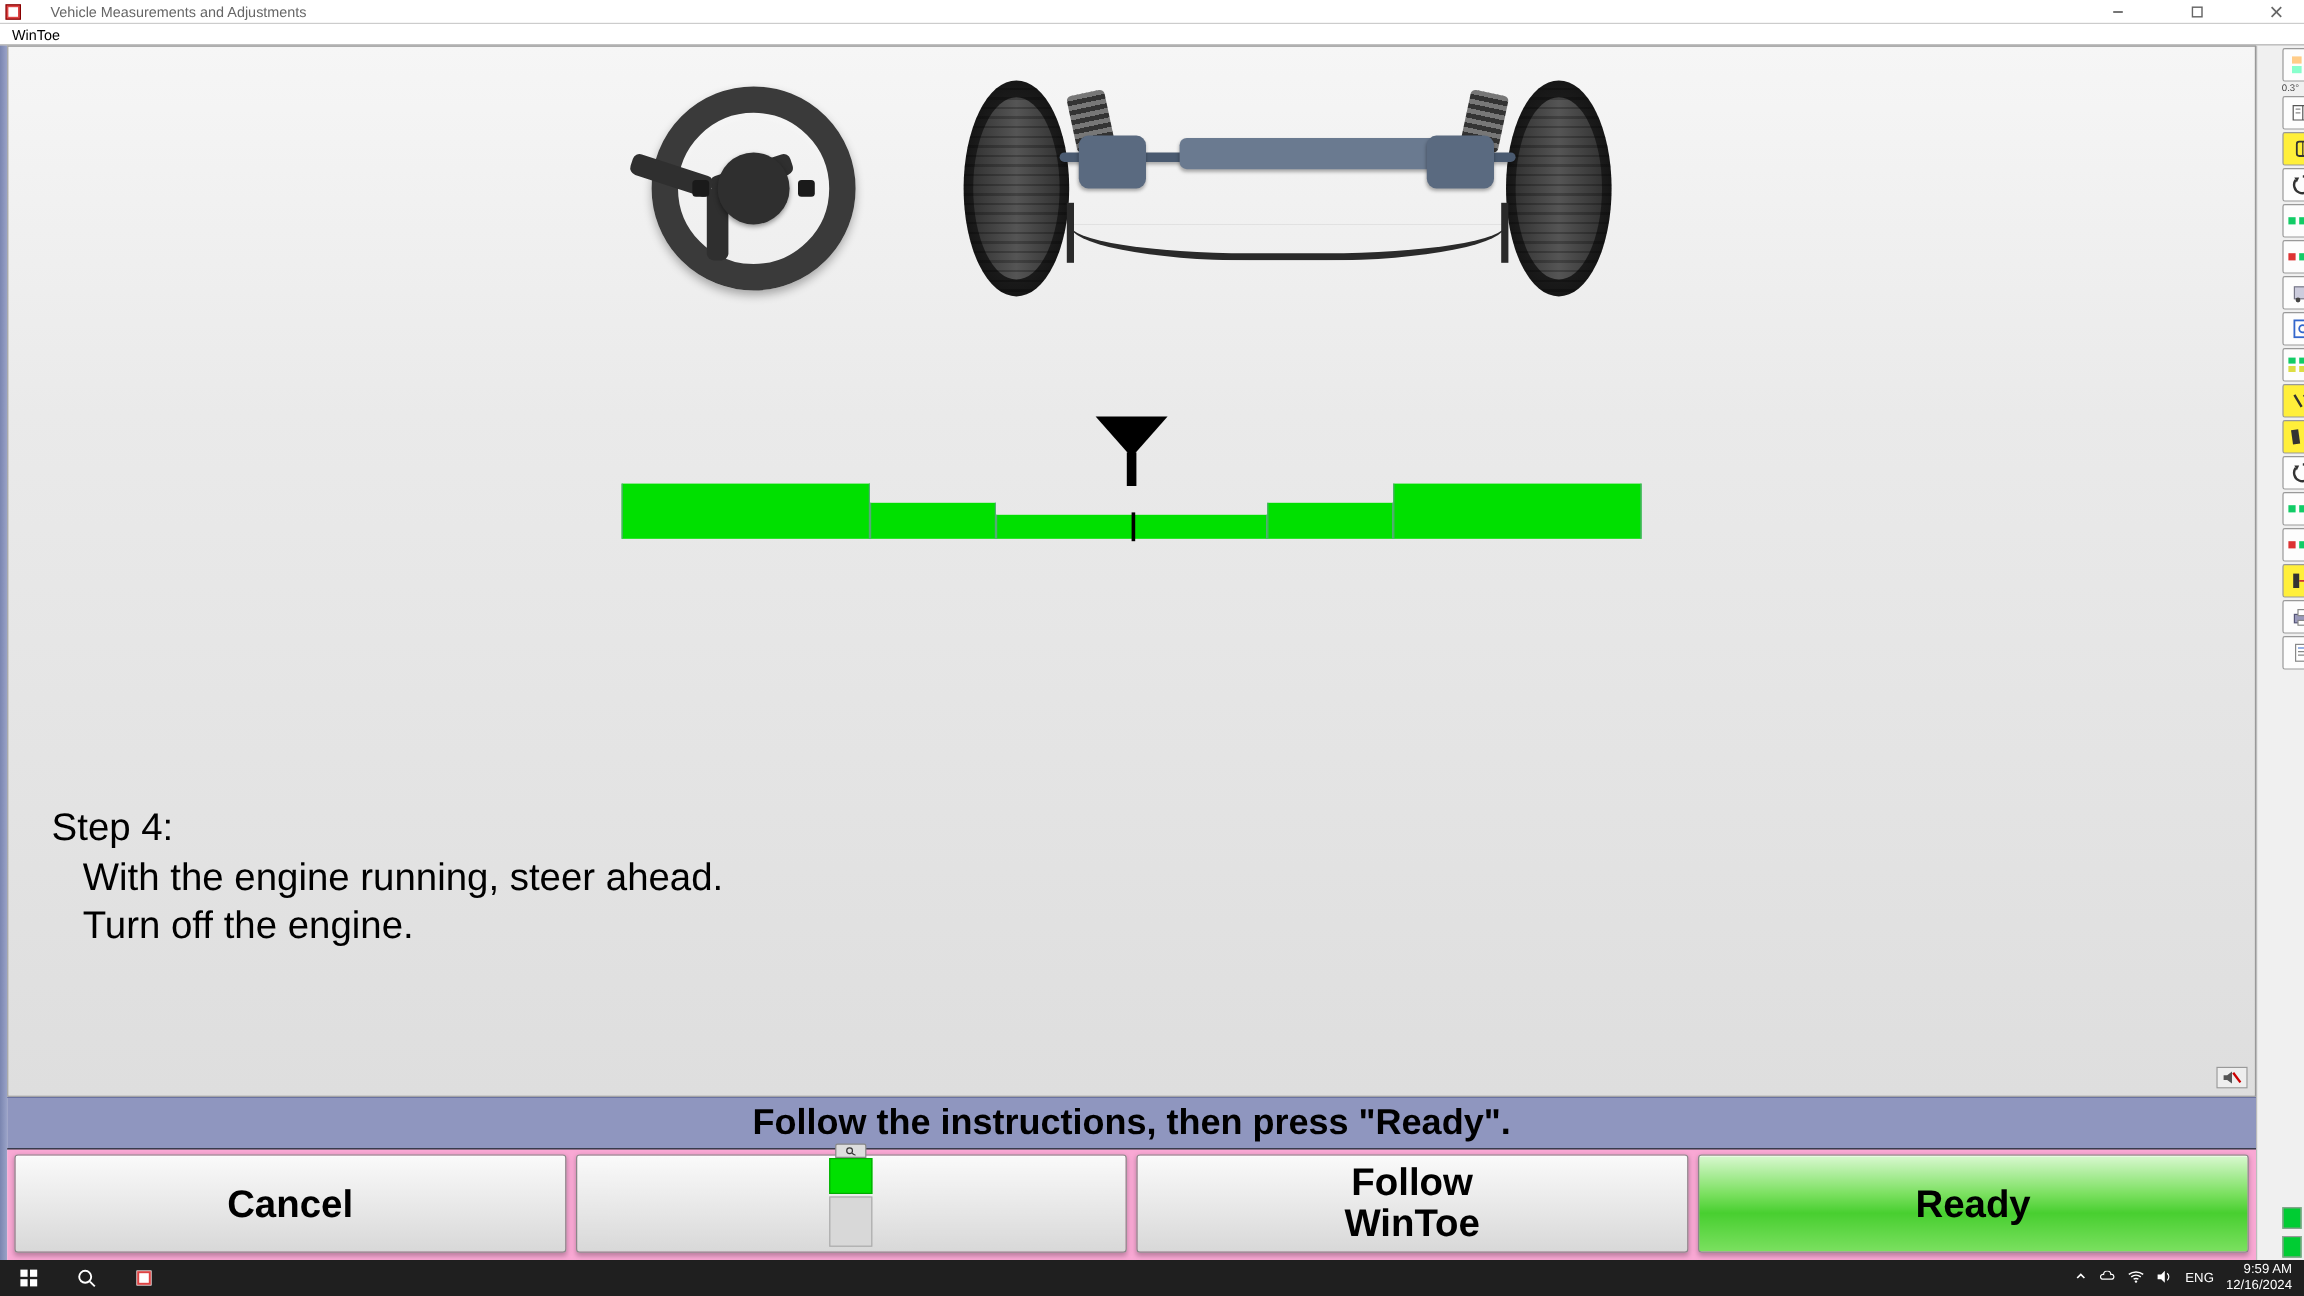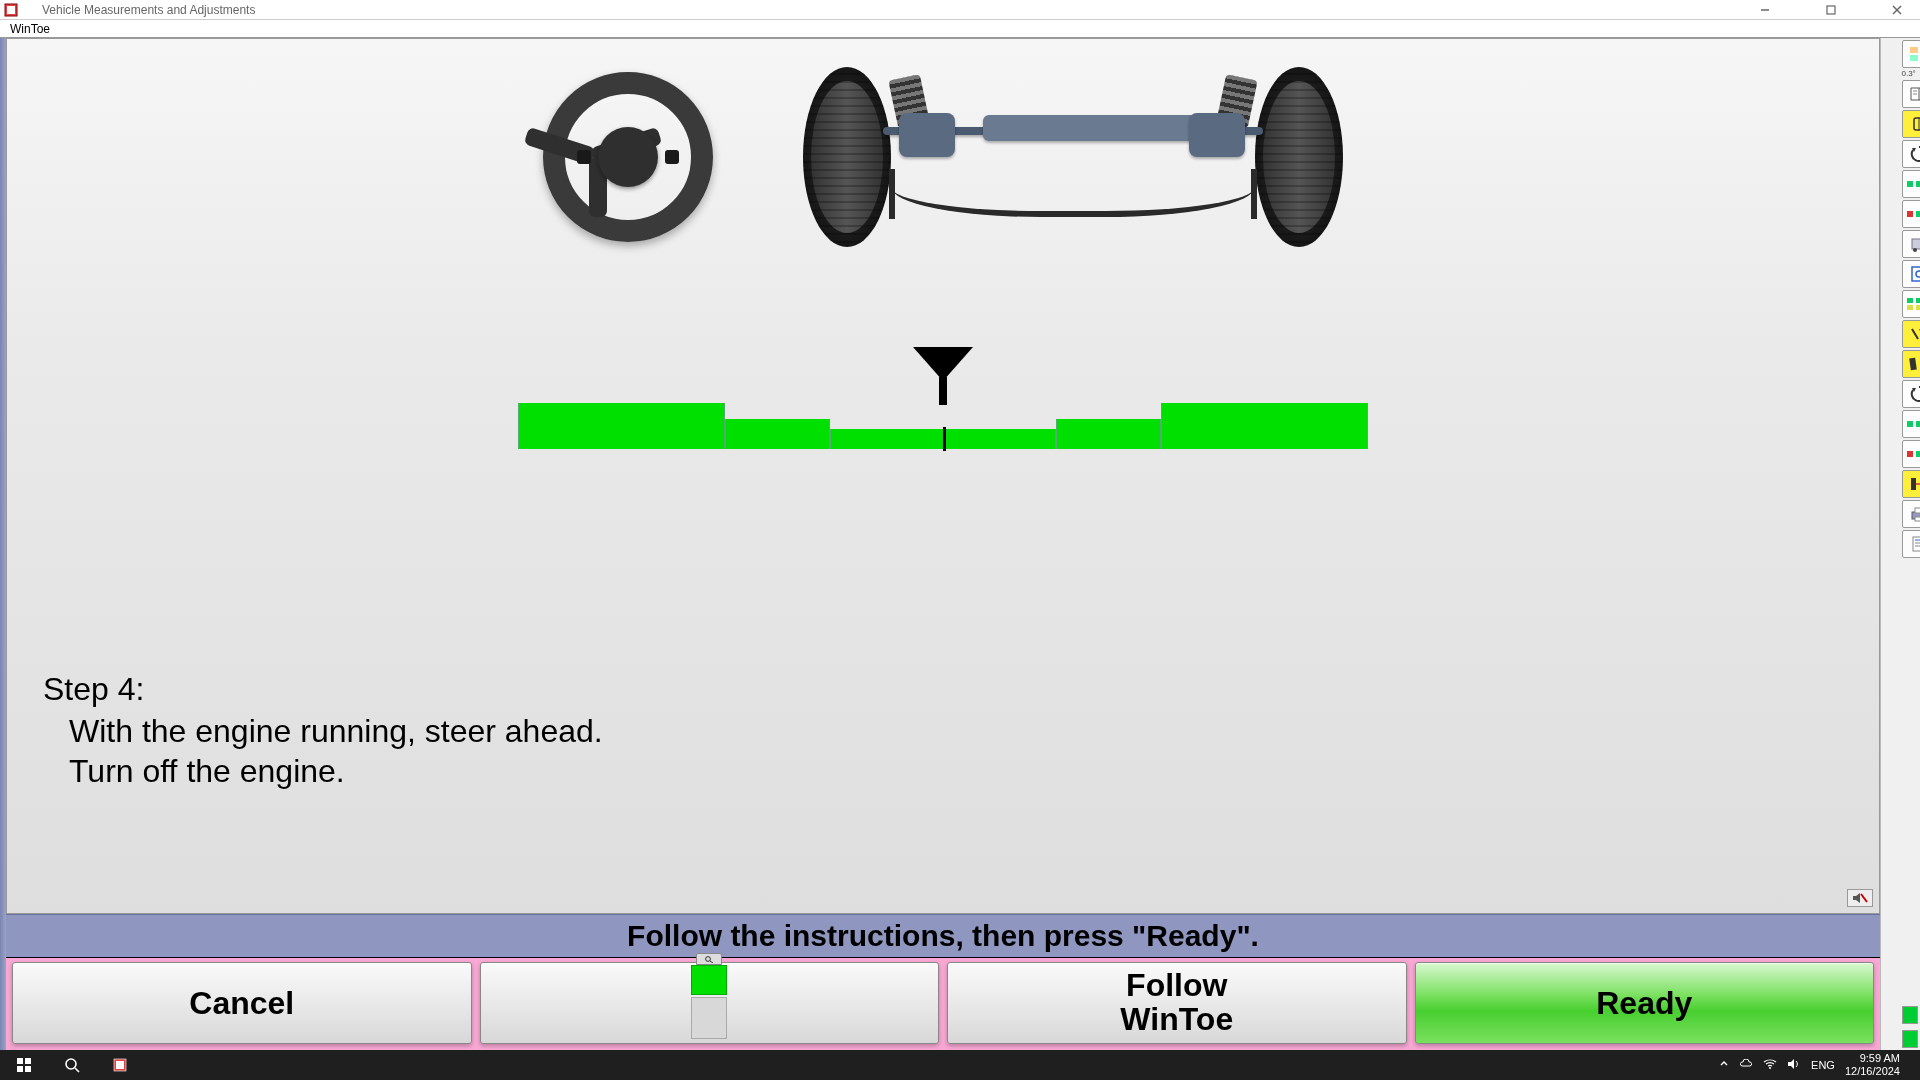--- a/index.html
+++ b/index.html
@@ -98,21 +98,21 @@
   .side-small-text { font-size:8px; color:#444; line-height:1; }
   .side-group { display:flex; flex-direction:column; gap:2px; }
   .side-spacer { flex:1; }
   .side-bottom { display:flex; gap:2px; padding:2px; }
   .side-bottom .sb { width:16px; height:18px; background:#eee; border:1px solid #999; }
   
   
   .taskbar { height:30px; background:#1f1f1f; display:flex; align-items:center; color:#fff; font-size:11px; }
   .taskbar .tbtn { width:48px; height:30px; display:flex; align-items:center; justify-content:center; color:#fff; }
   .taskbar .tspacer { flex:1; }
-  .taskbar .tray { display:flex; align-items:center; gap:10px; padding-right:16px; }
+  .taskbar .tray { display:flex; align-items:center; gap:10px; padding-right:6px; }
   .taskbar .clock { text-align:right; line-height:1.15; font-size:11px; padding-right:4px; }
 </style>
 </head>
 <body>
 
 <div class="titlebar">
   <span class="icon">
     <svg width="14" height="14" viewBox="0 0 14 14">
         <rect x="1" y="1" width="12" height="12" fill="#d44" stroke="#800"></rect>
         <rect x="3" y="3" width="8" height="8" fill="#fff"></rect>

